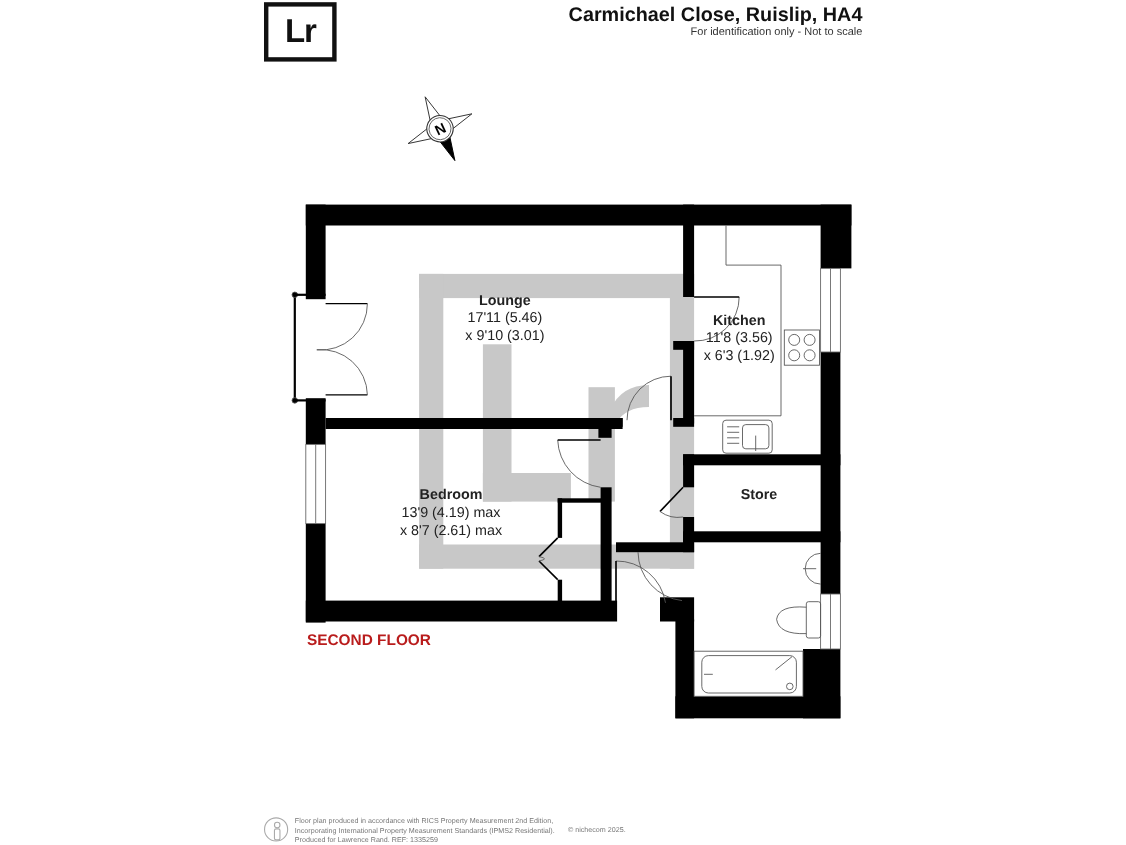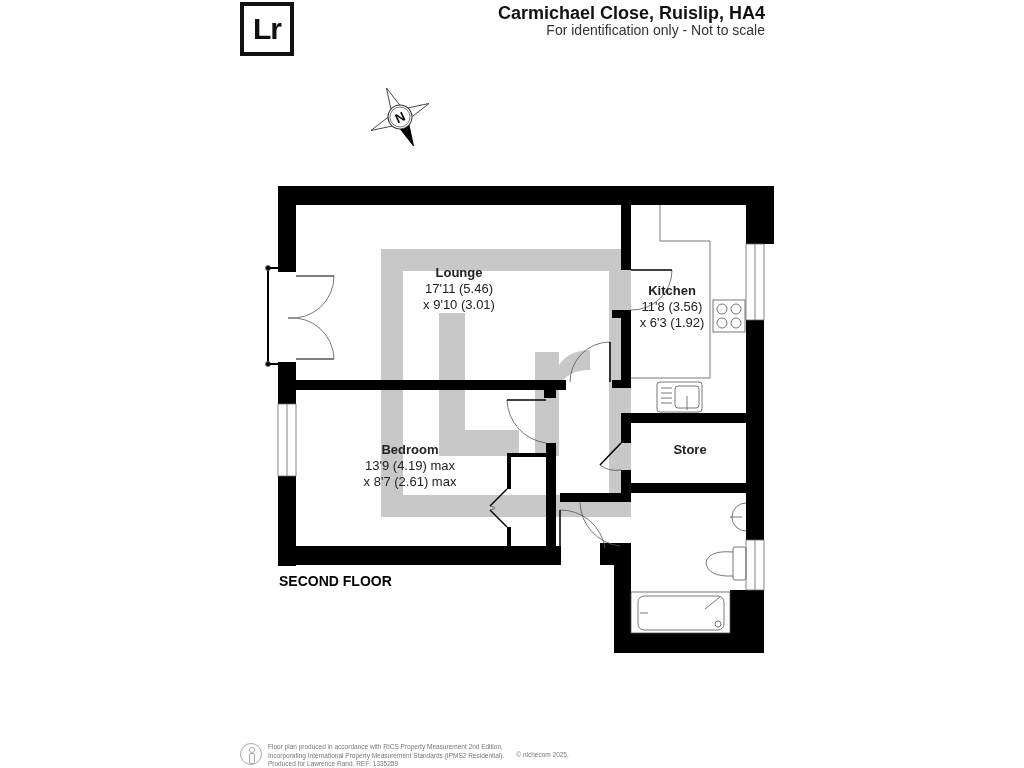--- a/index.html
+++ b/index.html
@@ -1,26 +1,26 @@
 <!DOCTYPE html>
 <html><head>
 <meta charset="utf-8">
 <style>
   html, body { margin: 0; padding: 0; background: #ffffff; }
   body { width: 1024px; height: 768px; position: relative; overflow: hidden; font-family: "Liberation Sans", sans-serif; color: #111; }
-  .logo { position: absolute; left: 240px; top: 2px; width: 54px; height: 54px; box-sizing: border-box; border: 4px solid #111; display: flex; align-items: center; justify-content: center; }
+  .logo { position: absolute; left: 240px; top: 2px; width: 66px; height: 54px; box-sizing: border-box; border: 4px solid #111; display: flex; align-items: center; justify-content: center; }
   .logo span { font-family: "Liberation Sans", sans-serif; font-weight: bold; font-size: 30px; letter-spacing: -1px; color: #111; line-height: 1; }
-  .header { position: absolute; right: 259px; top: 2px; text-align: right; margin-left: 36px; }
+  .header { position: absolute; right: 240px; top: 2px; text-align: right; margin-left: 36px; }
   .header .title { font-size: 18px; font-weight: bold; line-height: 22px; color: #111; }
   .header .area { font-size: 11.5px; line-height: 17px; color: #222; }
-  .header .note { font-size: 14px; line-height: 12px; color: #333; }
+  .header .note { font-size: 10px; line-height: 12px; color: #333; }
   svg.plan { position: absolute; left: 0; top: 0; }
   .room-label { font-family: "Liberation Sans", sans-serif; font-size: 13px; font-weight: bold; fill: #222; }
   .room-dim { font-family: "Liberation Sans", sans-serif; font-size: 13px; fill: #222; }
-  .floor-label { position: absolute; left: 279px; top: 573px; font-size: 14px; font-weight: bold; color: #000000; }
+  .floor-label { position: absolute; left: 279px; top: 573px; font-size: 14px; font-weight: bold; color: #b91c1c; }
   .footer { position: absolute; left: 240px; top: 743px; display: flex; align-items: flex-start; }
   .footer .icon { width: 22px; height: 22px; border: 1px solid #aaa; border-radius: 50%; box-sizing: border-box; position: relative; margin-right: 6px; }
   .footer .icon::before { content: ""; position: absolute; left: 8px; top: 3px; width: 4px; height: 4px; border: 1px solid #aaa; border-radius: 50%; }
   .footer .icon::after { content: ""; position: absolute; left: 8px; top: 9px; width: 4px; height: 9px; border: 1px solid #aaa; border-radius: 2px; }
   .footer .text { font-size: 6.5px; line-height: 8.5px; color: #777; }
   .footer .copy { font-size: 6.5px; color: #777; margin-left: 12px; margin-top: 8px; }
 </style>
 </head>
 <body>
 

